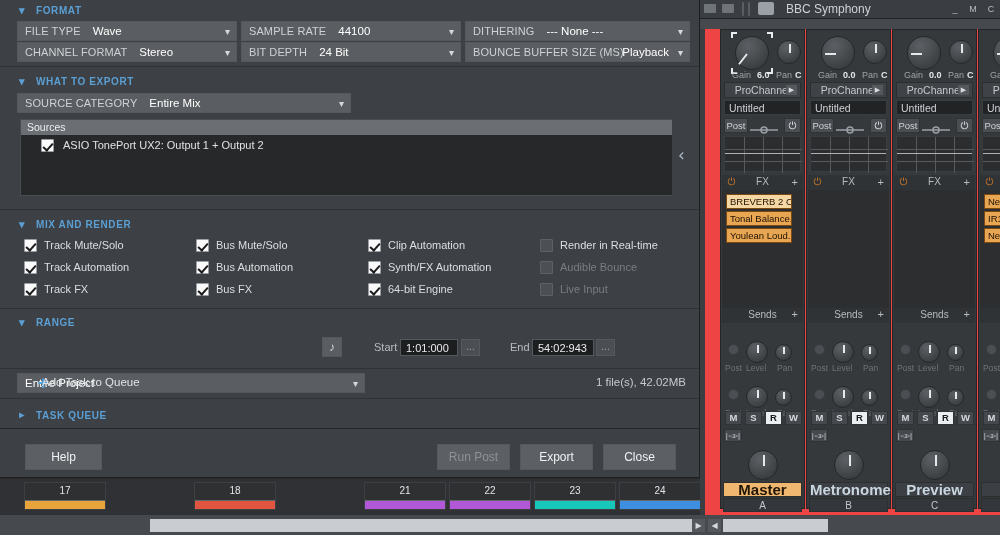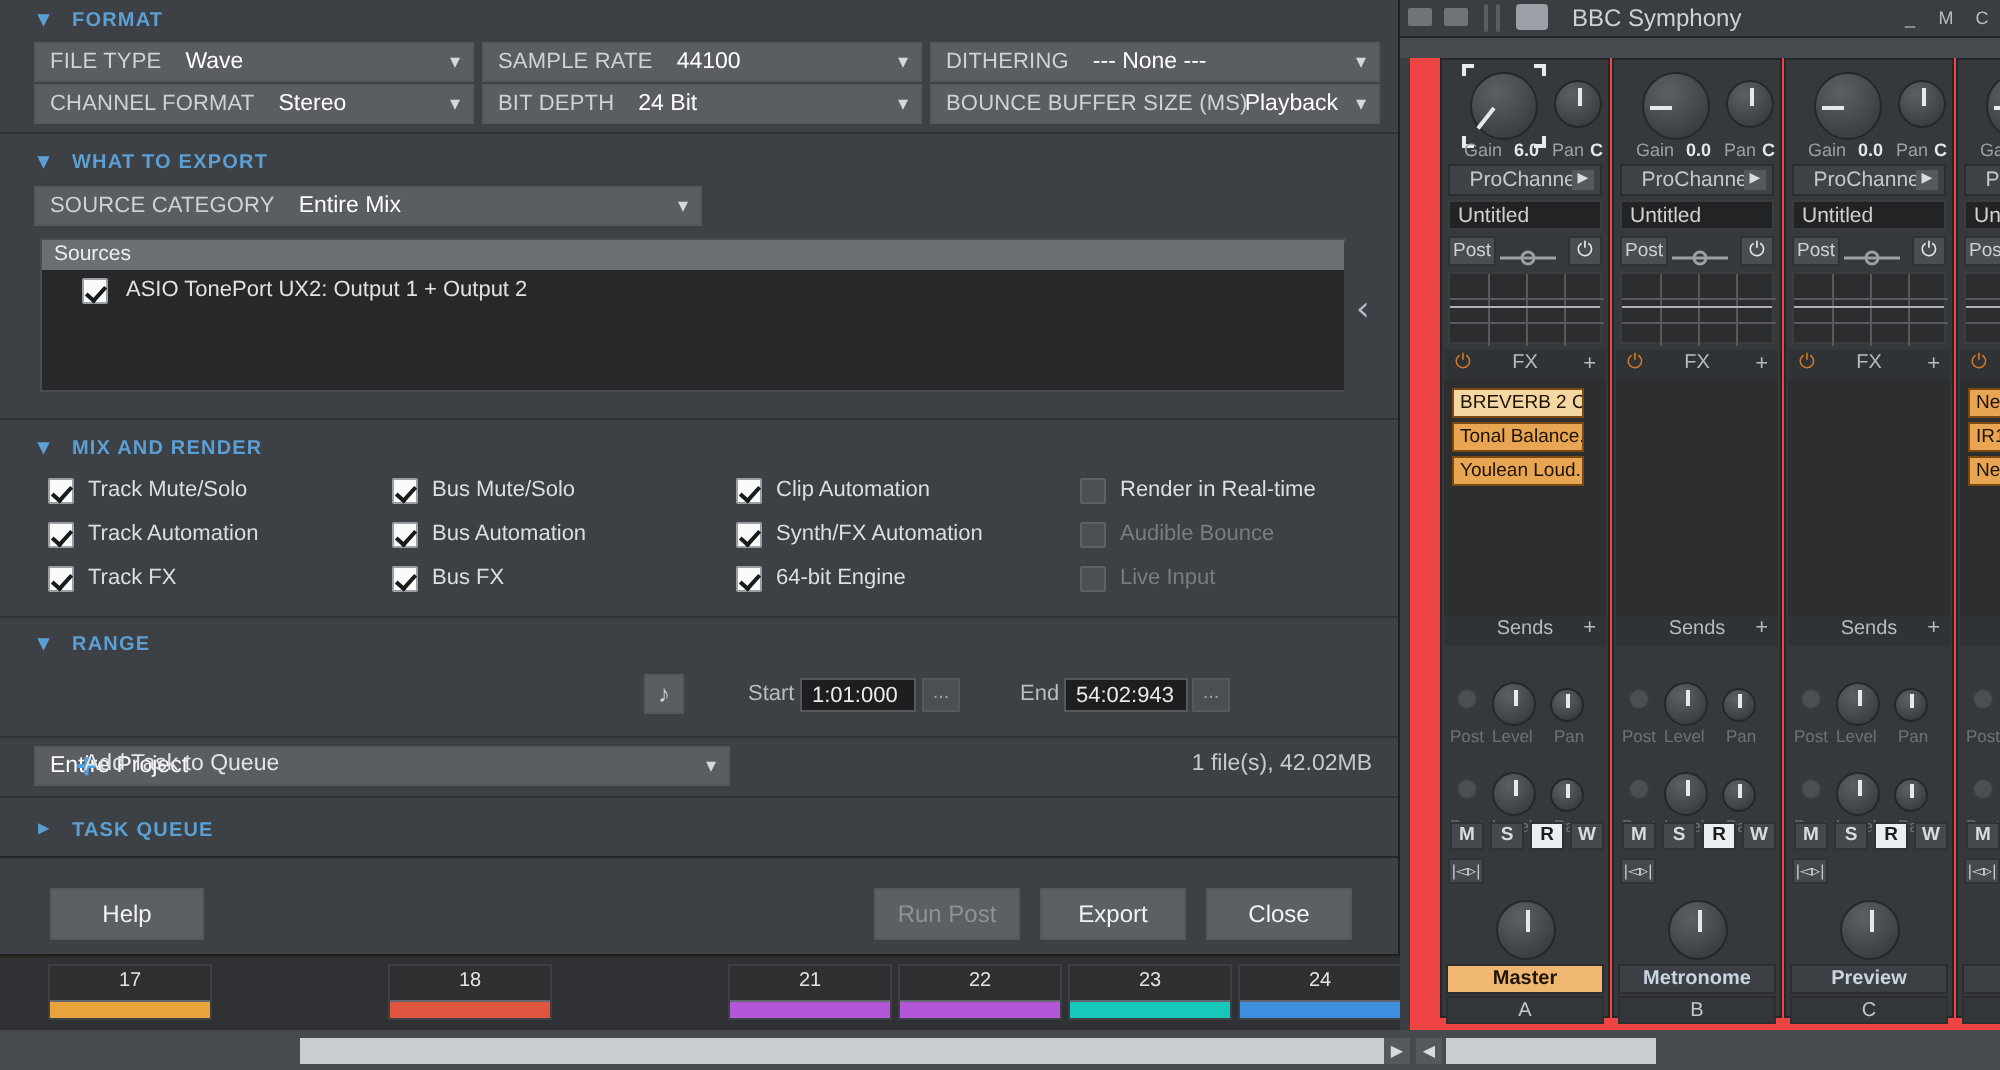--- a/index.html
+++ b/index.html
@@ -256,21 +256,21 @@
   .autobtn {
     position: absolute; left: 3px; width: 18px; height: 13px;
     background: #45484c; border: 1px solid #303336;
     color: #c9ccd0; font-size: 8px; text-align: center; line-height: 11px;
   }
 
   .volknob { position: absolute; }
 
   .namebtn {
     position: absolute; left: 2px; width: 79px; height: 15px;
-    border: 1px solid #2c2e30; font-size: 10px; font-weight: bold;
+    border: 1px solid #2c2e30; font-size: 15px; font-weight: bold;
     text-align: center; line-height: 14px;
   }
   .namebtn.master { background: #f0b771; color: #201505; }
   .namebtn.plain { background: #3c3f43; color: #c9d6e0; }
   .letterbtn {
     position: absolute; left: 2px; width: 79px; height: 14px;
     background: #33363a; border: 1px solid #2c2e30;
     color: #c4c7cb; font-size: 10px; text-align: center; line-height: 13px;
   }
 

